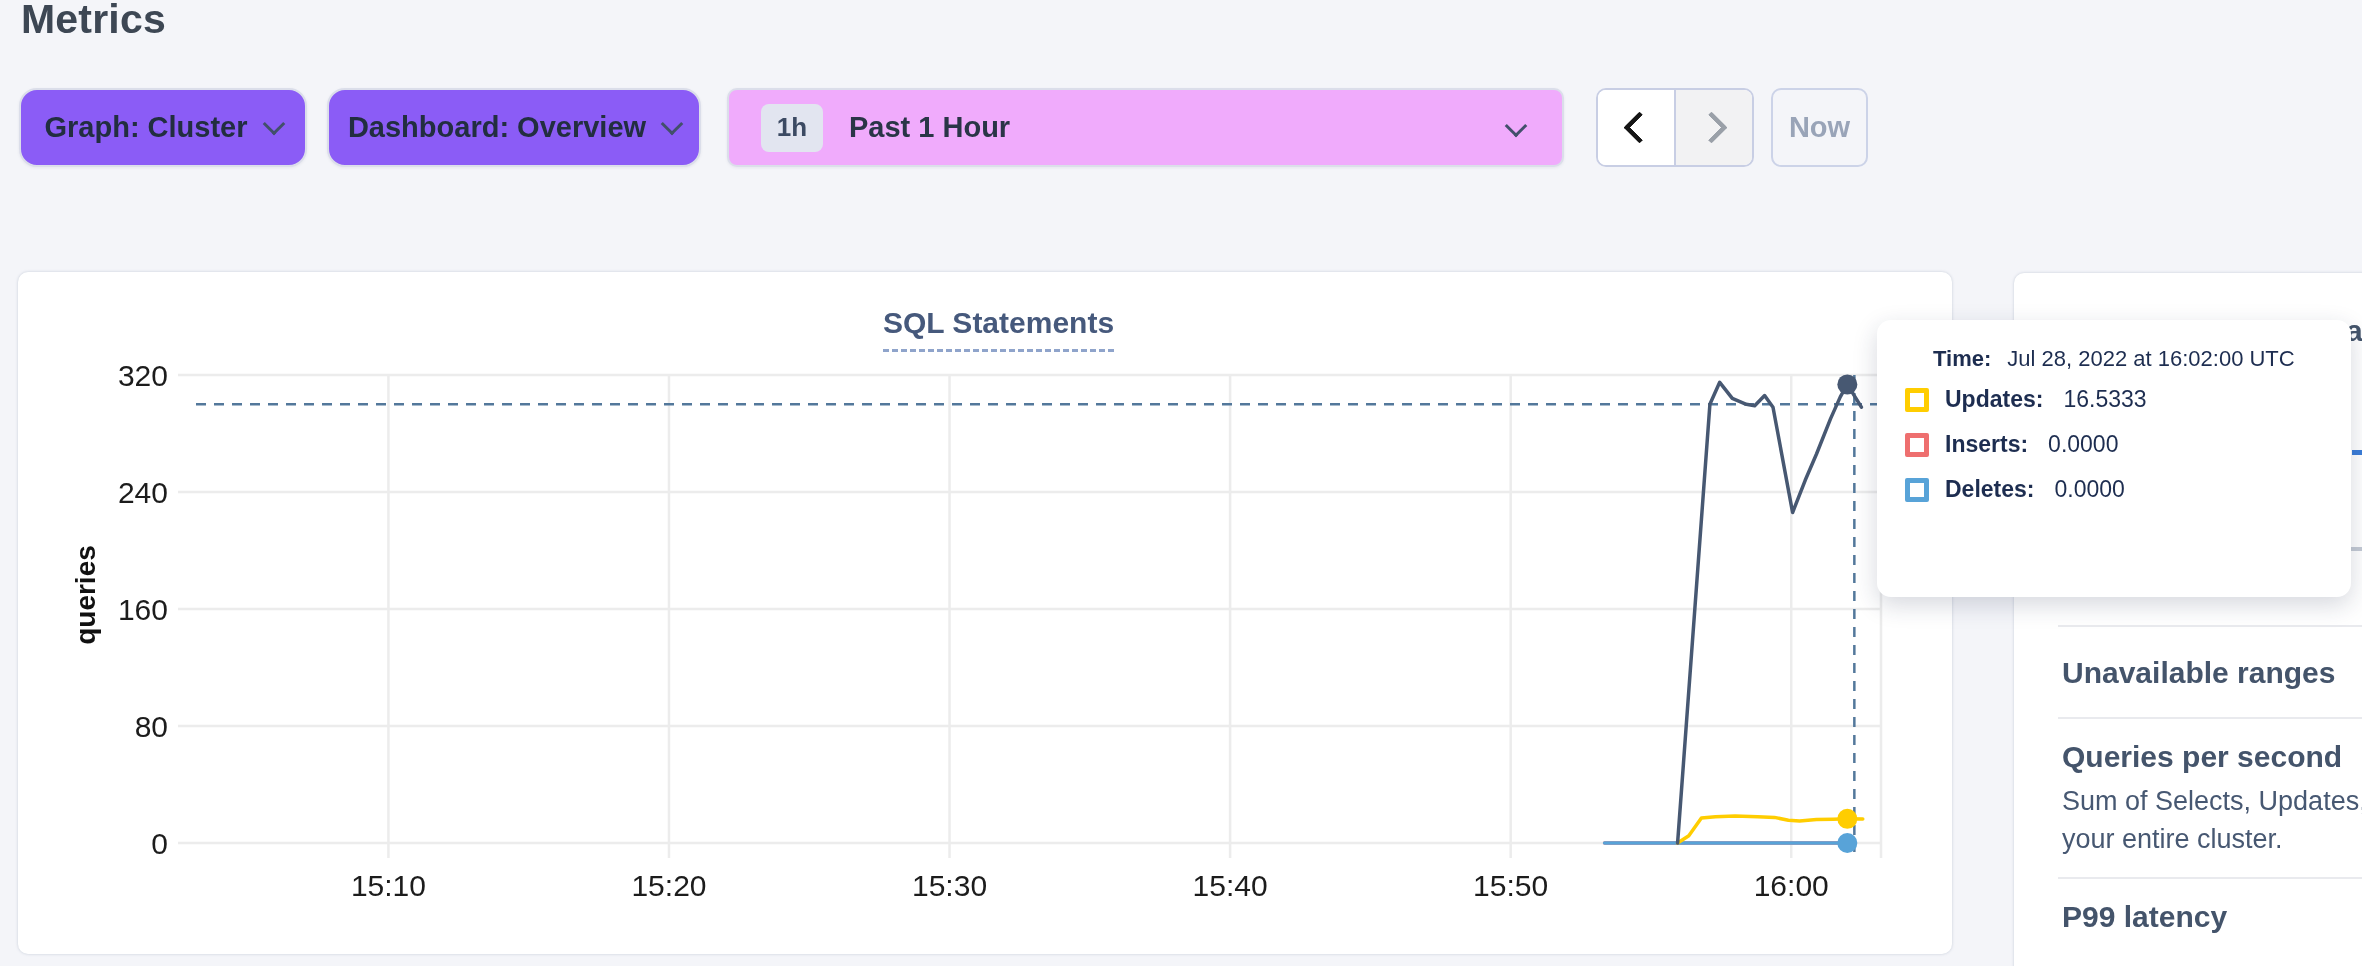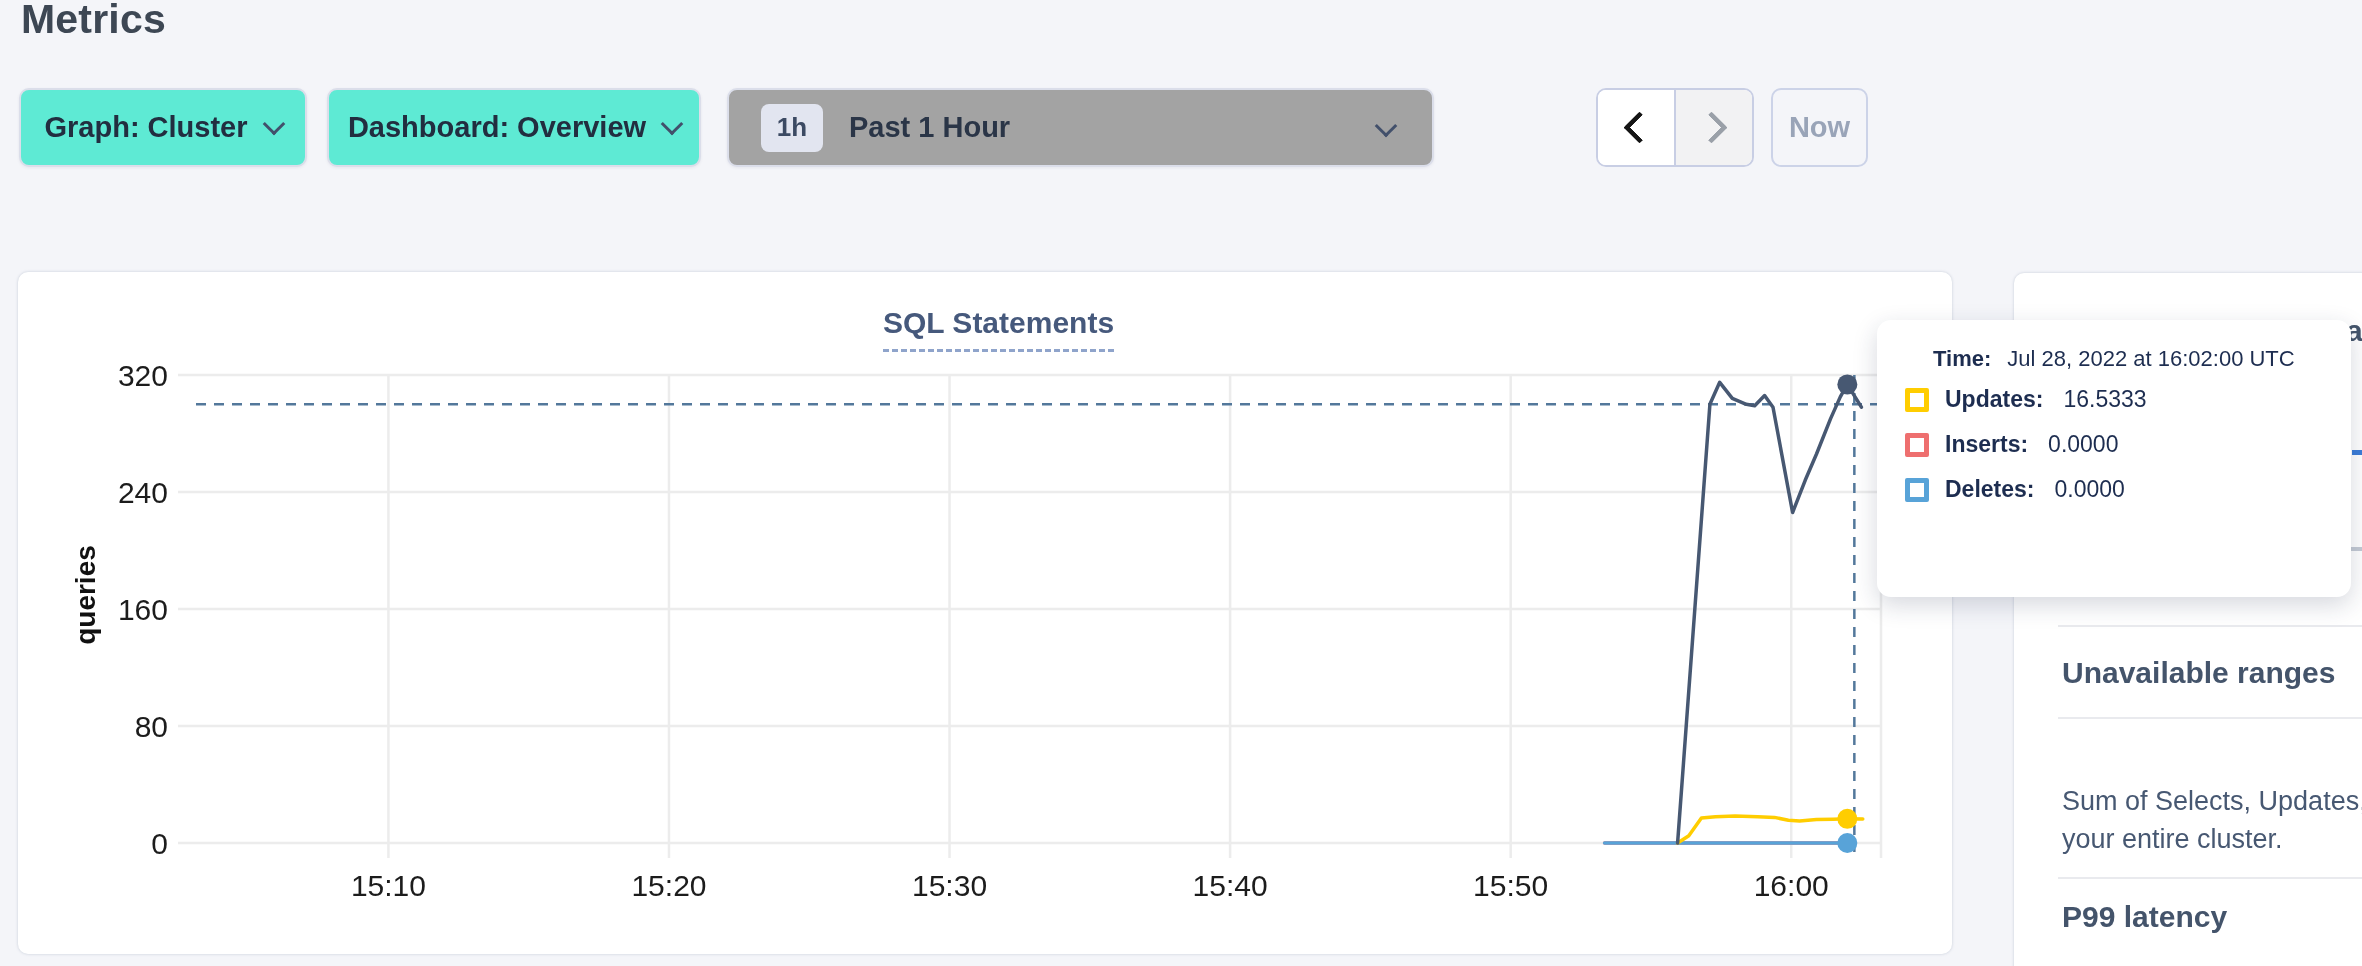--- a/index.html
+++ b/index.html
@@ -1,27 +1,27 @@
 <!DOCTYPE html>
 <html><head>
 <meta charset="utf-8">
 <style>
   html,body{margin:0;padding:0;}
   body{font-family:"Liberation Sans","DejaVu Sans",sans-serif;background:#f4f5f9;}
   #app{position:relative;width:2362px;height:966px;overflow:hidden;background:#f4f5f9;}
 
   .page-title{position:absolute;left:21px;top:-4px;font-size:41px;font-weight:600;color:#3d4754;letter-spacing:.2px;}
 
-  .select-btn{position:absolute;top:88px;height:79px;box-sizing:border-box;background:#5eead4;
-    border:2px solid #dbdeea;border-radius:10px;display:flex;align-items:center;justify-content:center;
+  .select-btn{position:absolute;top:88px;height:79px;box-sizing:border-box;background:#8b5cf6;
+    border:2px solid #dbdeea;border-radius:18px;display:flex;align-items:center;justify-content:center;
     gap:18px;font-size:29px;font-weight:700;color:#222e40;box-shadow:0 1px 3px rgba(60,70,100,.08);cursor:pointer;}
   .chev{width:13px;height:13px;border-right:3px solid #42506b;border-bottom:3px solid #42506b;
     transform:rotate(45deg);margin-top:-8px;flex:none;}
 
-  .time-select{position:absolute;left:727px;top:88px;width:707px;height:79px;box-sizing:border-box;background:#a3a3a3;
+  .time-select{position:absolute;left:727px;top:88px;width:837px;height:79px;box-sizing:border-box;background:#f0abfc;
     border:2px solid #dbdeea;border-radius:10px;display:flex;align-items:center;padding-left:32px;
     box-shadow:0 1px 3px rgba(60,70,100,.08);cursor:pointer;}
   .time-badge{background:#e2e5f0;border-radius:8px;width:62px;height:48px;display:flex;align-items:center;
     justify-content:center;font-size:26px;font-weight:700;color:#3c4a63;flex:none;}
   .time-label{margin-left:26px;font-size:29px;font-weight:600;color:#2a3547;}
   .time-select .chev{position:absolute;right:38px;top:50%;margin-top:-10px;}
 
   .pager{position:absolute;left:1596px;top:88px;width:158px;height:79px;box-sizing:border-box;
     border:2px solid #c8cee4;border-radius:10px;display:flex;overflow:hidden;background:#fff;}
   .pager-seg{flex:1;display:flex;align-items:center;justify-content:center;cursor:pointer;}
@@ -138,20 +138,21 @@
       </svg></div>
 
   <div class="card right-card"></div>
   <div class="sb-fragment">a</div>
   <div class="frag-blue"></div>
   <div class="frag-gray"></div>
 
   <div class="sb-divider" style="top:625px;"></div>
   <div class="sb-heading" style="top:656px;">Unavailable ranges</div>
   <div class="sb-divider" style="top:717px;"></div>
+  <div class="sb-heading" style="top:740px;">Queries per second</div>
   <div class="sb-desc" style="top:786px;">Sum of Selects, Updates, Inser</div>
   <div class="sb-desc" style="top:824px;">your entire cluster.</div>
   <div class="sb-divider" style="top:877px;"></div>
   <div class="sb-heading" style="top:900px;">P99 latency</div>
 
   <div class="tooltip">
     <div class="tt-time">
       <b>Time:</b><span>Jul 28, 2022 at 16:02:00 UTC</span>
     </div>
     <div class="tt-row">

